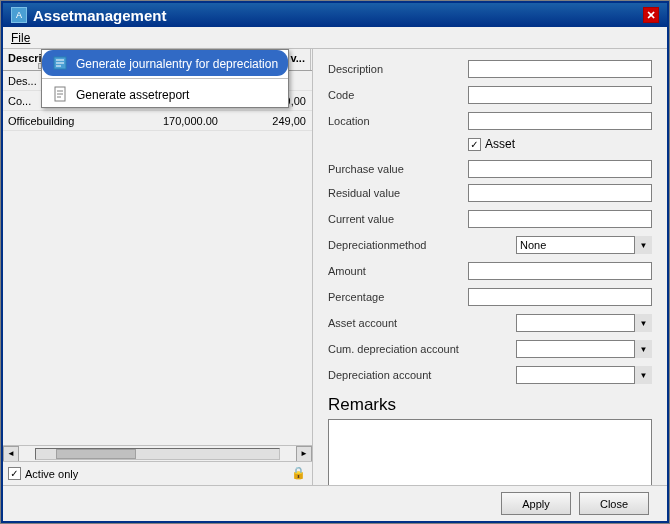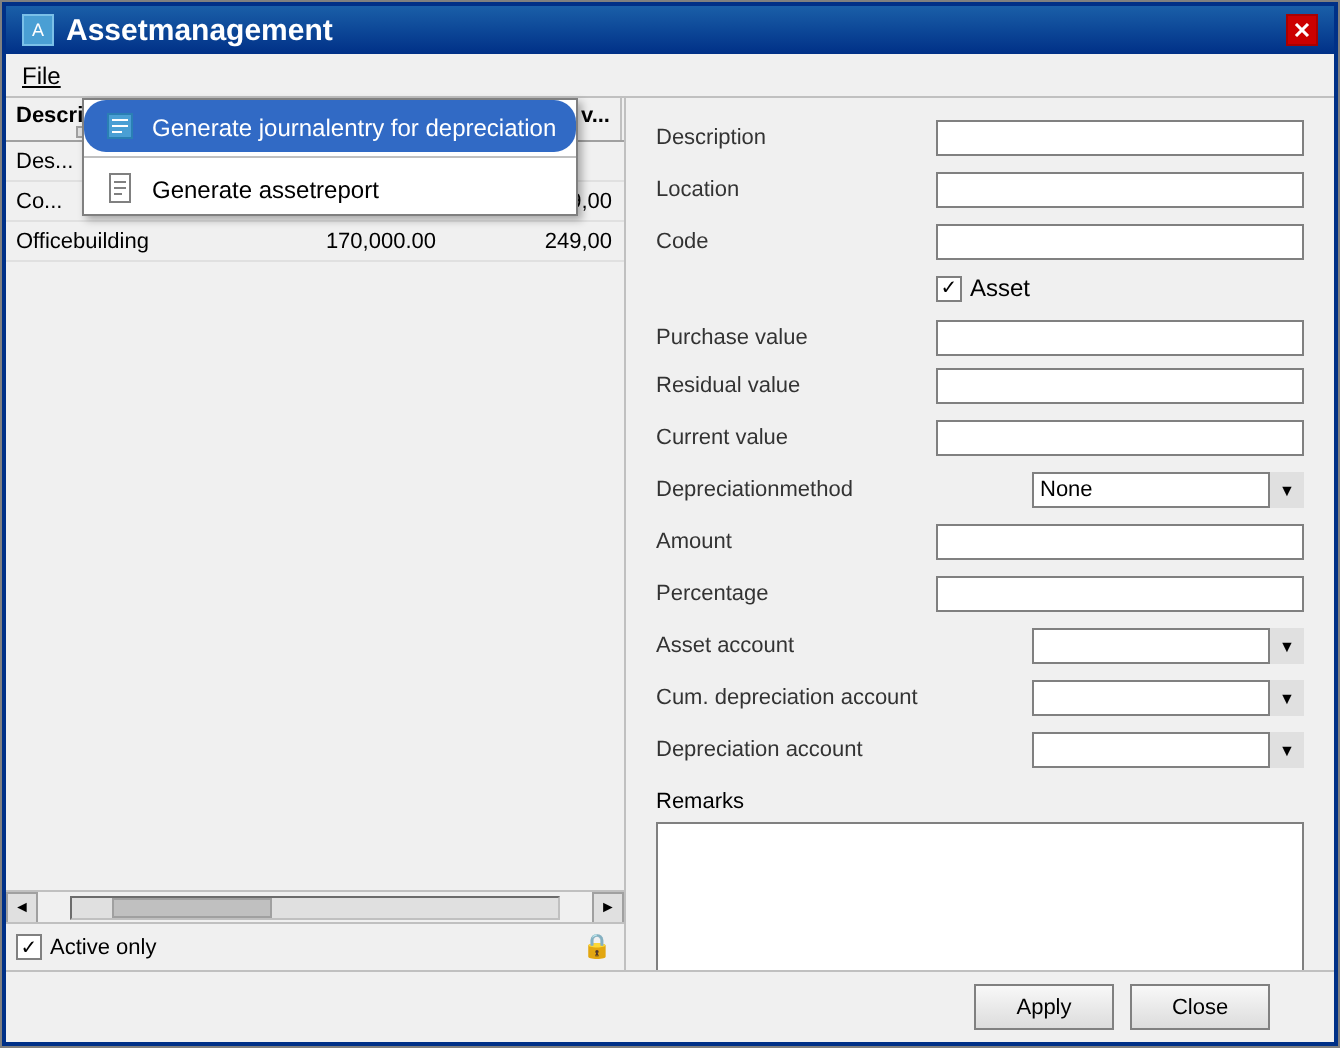--- a/index.html
+++ b/index.html
@@ -348,42 +348,42 @@
       font-size: 8px;
       cursor: pointer;
       pointer-events: none;
     }
 
     .remarks-section {
       margin-top: 4px;
     }
 
     .remarks-label {
-      font-size: 11px;
+      font-size: 17px;
       margin-bottom: 4px;
     }
 
     .remarks-area {
       width: 100%;
       height: 80px;
       border: 1px solid #808080;
       background: white;
       resize: none;
       font-size: 11px;
       padding: 2px;
     }
 
     .bottom-bar {
       height: 36px;
       background: #f0f0f0;
       border-top: 1px solid #c0c0c0;
       display: flex;
       align-items: center;
       justify-content: flex-end;
-      padding: 0 32px;
+      padding: 0 18px;
       gap: 8px;
       flex-shrink: 0;
     }
 
     .btn {
       width: 70px;
       height: 23px;
       border: 1px solid #808080;
       background: linear-gradient(to bottom, #f8f8f8, #dcdcdc);
       font-size: 11px;
@@ -485,26 +485,26 @@
     </div>
 
     <div class="right-panel">
 
       <div class="form-row">
         <span class="form-label">Description</span>
         <input type="text" class="form-input" value="" style="">
       </div>
 
       <div class="form-row">
+        <span class="form-label">Code</span>
+        <input type="text" class="form-input" value="" style="">
+      </div>
+
+      <div class="form-row">
         <span class="form-label">Location</span>
-        <input type="text" class="form-input" value="" style="">
-      </div>
-
-      <div class="form-row">
-        <span class="form-label">Code</span>
         <input type="text" class="form-input" value="" style="">
       </div>
 
       <div class="checkbox-row">
         <div class="check-box">✓</div>
         <span>Asset</span>
       </div>
 
       <div class="form-row section-gap">
         <span class="form-label">Purchase value</span>

